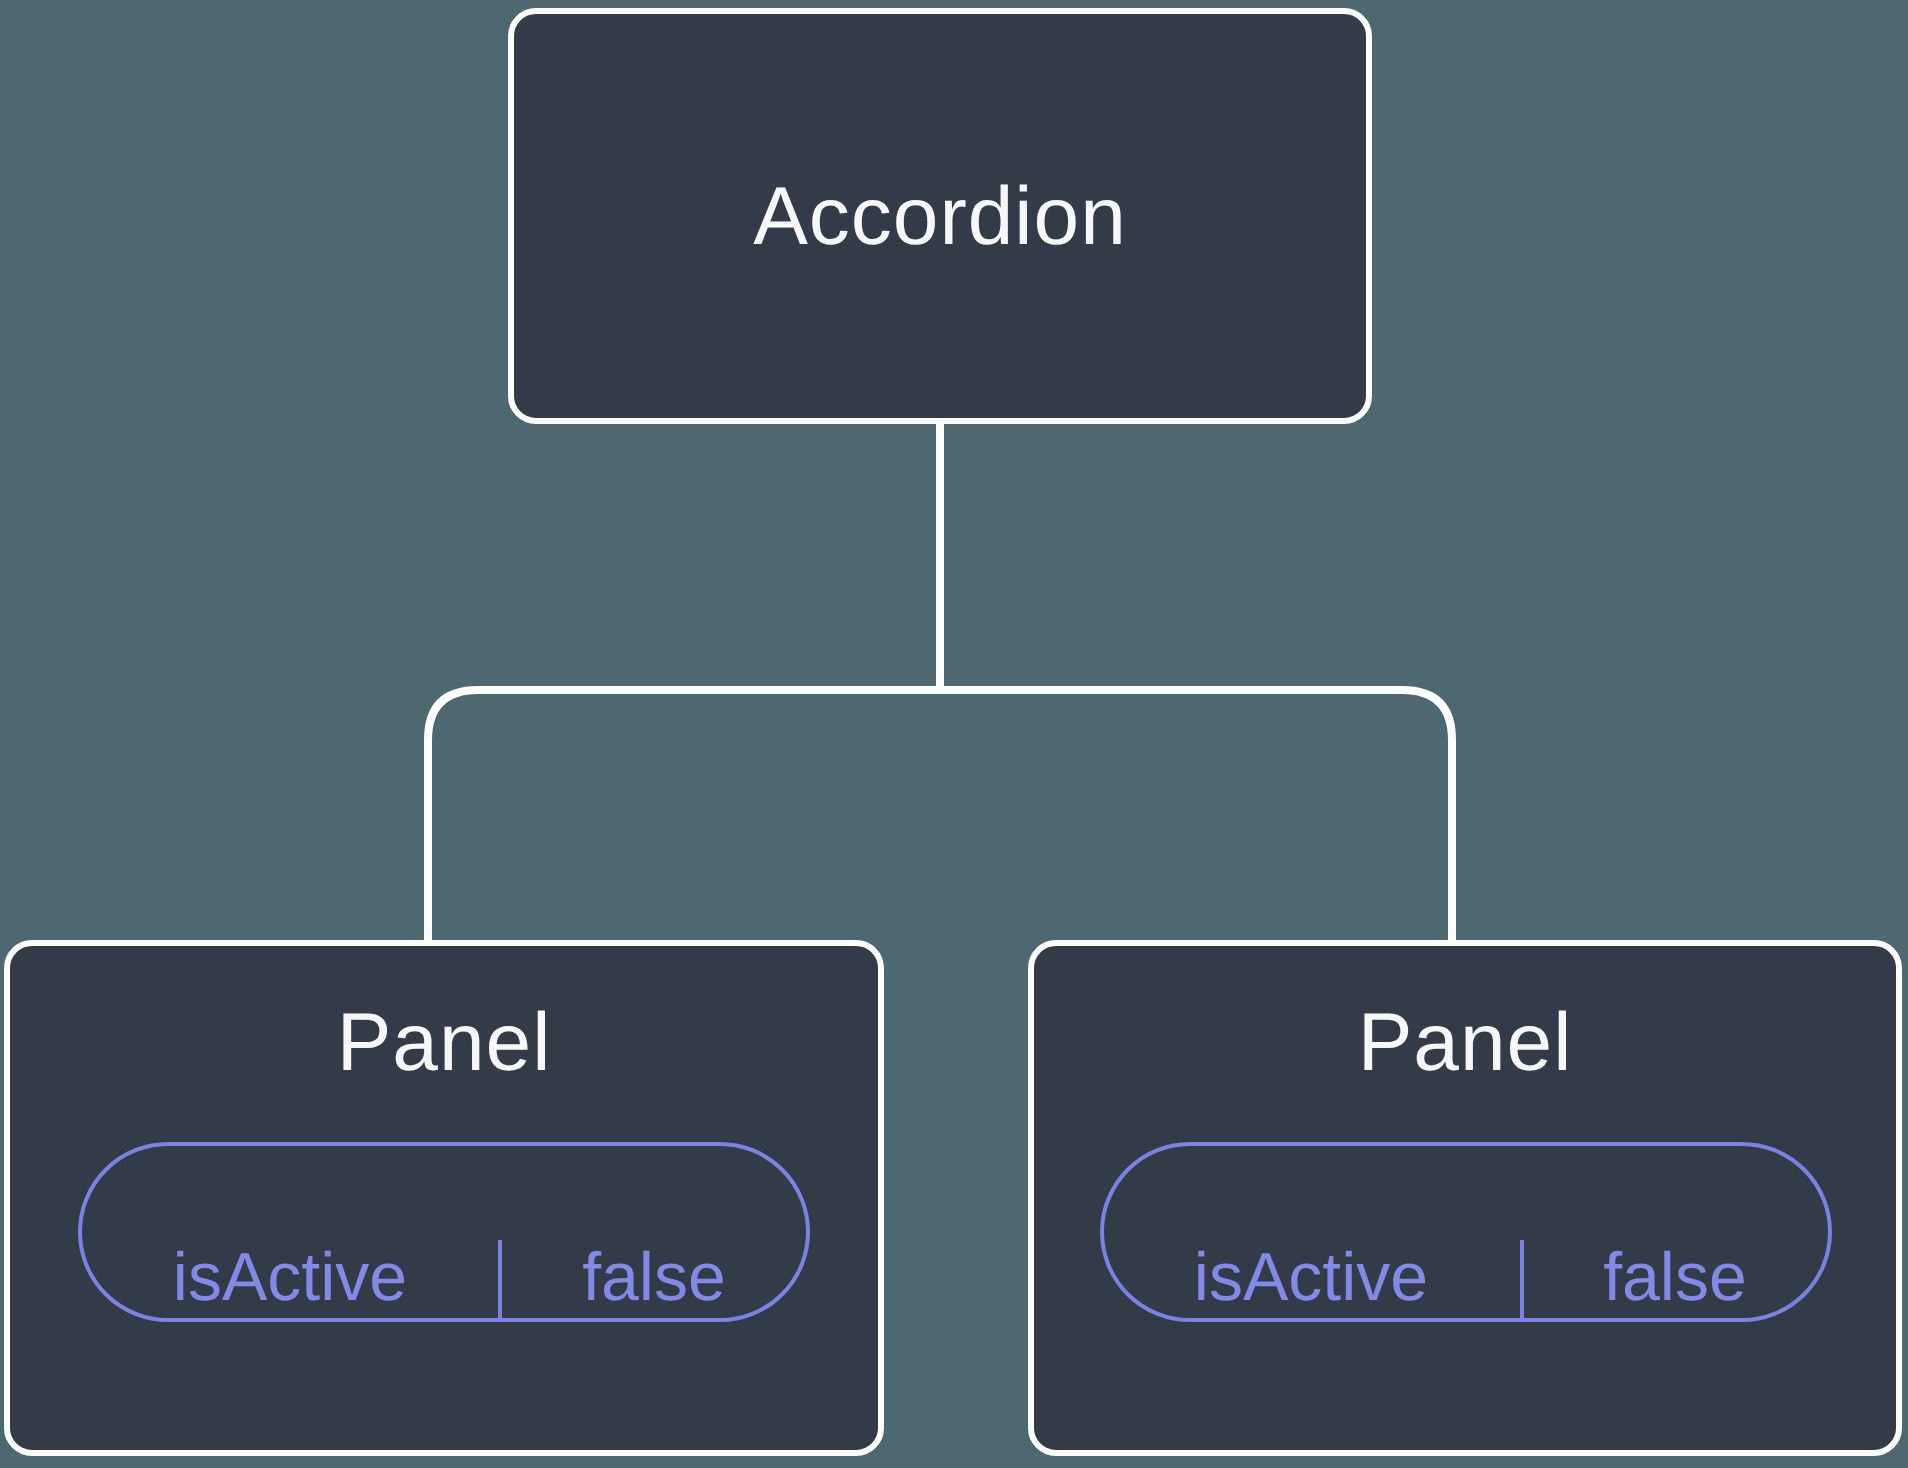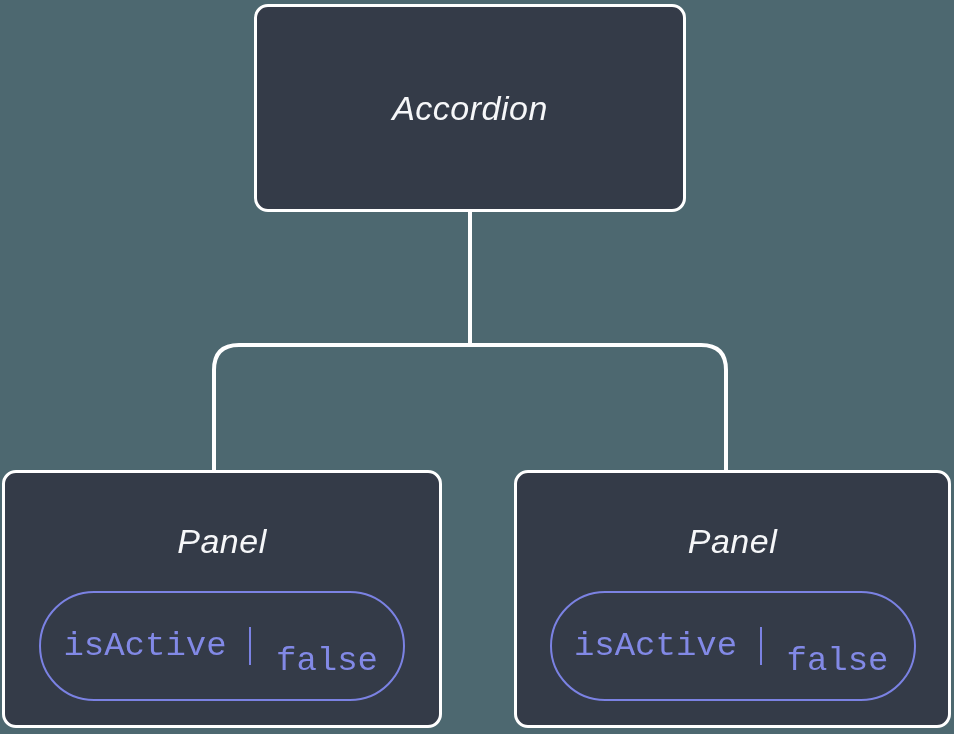--- a/index.html
+++ b/index.html
@@ -24,63 +24,61 @@
   }
   .node {
     position: absolute;
     background: var(--node-fill, #343B48);
     border: 3px solid var(--node-border, #FFFFFF);
     border-radius: 14px;
     box-sizing: border-box;
   }
   .node-title {
     color: var(--title, #F6F7F9);
-    font-size: 34px;
+    font-size: 41px;
     font-weight: 500;
     letter-spacing: 0.5px;
     line-height: 56px;
     white-space: nowrap;
-    font-style: italic;
   }
   .root-node {
     left: 254px;
     top: 4px;
     width: 432px;
     height: 208px;
     display: flex;
     align-items: center;
     justify-content: center;
   }
   .panel-node {
     top: 470px;
     height: 258px;
     display: flex;
     flex-direction: column;
     align-items: center;
-    padding-top: 40px;
+    padding-top: 20px;
   }
   .panel-node.left {
     left: 2px;
     width: 440px;
   }
   .panel-node.right {
     left: 514px;
     width: 437px;
   }
   .state-pill {
     margin-top: 22px;
     width: 366px;
-    height: 110px;
+    height: 90px;
     box-sizing: border-box;
     border: 2px solid var(--purple, #7B82E3);
     border-radius: 60px;
     display: flex;
-    align-items: center;
+    align-items: flex-end;
     overflow: hidden;
-    font-family: Liberation Mono, monospace;
   }
   .pill-cell {
     display: flex;
     align-items: center;
     justify-content: center;
     color: var(--purple-text, #8289E6);
     font-size: 34px;
     font-weight: 400;
     white-space: nowrap;
   }

